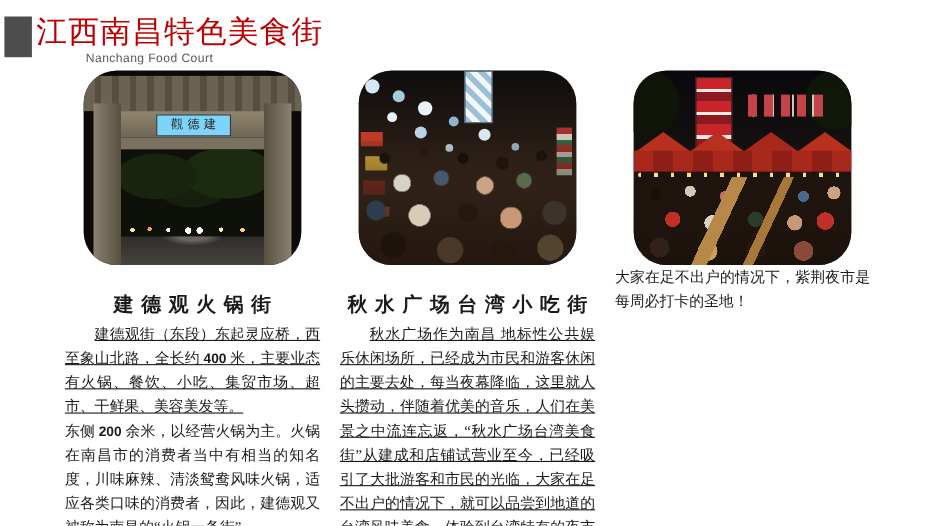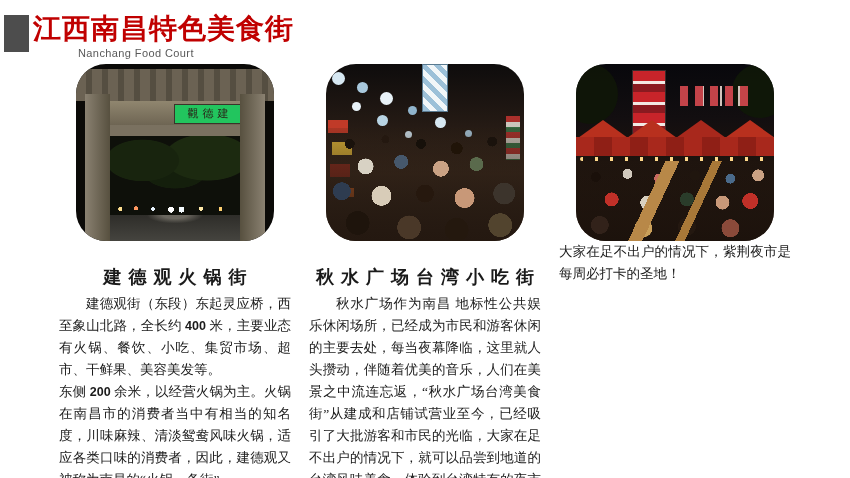--- a/index.html
+++ b/index.html
@@ -3,45 +3,45 @@
 <meta charset="utf-8">
 <style>
   html,body{margin:0;padding:0;background:#ffffff;}
   body{width:850px;height:478px;overflow:hidden;font-family:"Liberation Sans",sans-serif;position:relative;}
   .slide{position:absolute;inset:0;background:#ffffff;}
 
   
   .header{position:absolute;top:13px;left:0;right:0;height:52px;}
   .accent-block{position:absolute;left:4px;top:2px;width:25px;height:37px;background:var(--block,#4d4d4d);}
   .titles{position:absolute;left:33px;top:0;}
-  .page-title{margin:0;font-size:28px;line-height:32px;font-weight:700;letter-spacing:1px;
+  .page-title{margin:0;font-size:28px;line-height:32px;font-weight:400;letter-spacing:1px;
               color:var(--title,#c00000);font-family:"Liberation Sans",sans-serif;}
   .page-subtitle{margin:2px 0 0 1px;font-size:11px;color:var(--subtitle,#595959);letter-spacing:.4px;padding-left:44px;}
 
   
   .columns{position:absolute;top:64px;left:0;right:0;bottom:0;display:flex;justify-content:center;gap:18px;}
   .col{width:232px;display:flex;flex-direction:column;align-items:center;}
   .col-heading{margin:24px 0 4px 0;font-family:"Liberation Serif",serif;font-weight:700;
                font-size:18px;color:#1a1a1a;letter-spacing:7px;white-space:nowrap;text-indent:7px;}
   .col p{margin:0;font-family:"Liberation Serif",serif;font-size:13.5px;line-height:22px;
          color:var(--body,#1a1a1a);text-align:justify;width:100%;}
-  .col p.indent{text-indent:2em;}
+  .col p.indent{text-indent:2em;text-decoration:underline;}
   .col p b{font-family:"Liberation Sans",sans-serif;font-size:12.5px;}
 
   
   .photo{position:relative;width:198px;height:177px;border-radius:30px;overflow:hidden;flex:0 0 auto;}
   .photo *{position:absolute;}
 
   
   .photo1{background:#0b0a08;}
   .p1-top{top:5px;left:0;right:0;height:32px;background:repeating-linear-gradient(90deg,#6b6253 0 10px,#554e41 10px 16px);}
   .p1-beam{top:37px;left:10px;right:10px;height:24px;background:linear-gradient(180deg,#90866f,#6e6553);}
-  .p1-plaque{top:40px;left:66px;width:66px;height:18px;background:#22c55e;border:1px solid #3a342a;
+  .p1-plaque{top:40px;left:66px;width:66px;height:18px;background:#7dd3fc;border:1px solid #3a342a;
              color:#2a2318;font-size:11px;line-height:17px;text-align:center;letter-spacing:4px;
-             font-family:"Liberation Serif",serif;text-indent:4px;margin-left:32px;}
+             font-family:"Liberation Serif",serif;text-indent:4px;}
   .p1-beam2{top:61px;left:16px;right:16px;height:11px;background:#7a7160;}
   .p1-pillar-l{top:30px;bottom:0;left:9px;width:25px;background:linear-gradient(90deg,#8a8171,#57503f);}
   .p1-pillar-r{top:30px;bottom:0;right:9px;width:25px;background:linear-gradient(270deg,#8a8171,#57503f);}
   .p1-scene{top:72px;bottom:0;left:34px;right:34px;background:#0e100a;}
   .p1-trees{top:0;left:0;right:0;height:58%;
     background:radial-gradient(ellipse 60px 34px at 25% 40%, #18240e 60%, transparent 62%),
                radial-gradient(ellipse 70px 38px at 75% 35%, #1c2a10 60%, transparent 62%),
                radial-gradient(ellipse 50px 26px at 50% 60%, #141f0c 60%, transparent 62%);}
   .p1-lights{left:0;right:0;bottom:26px;height:12px;
     background:radial-gradient(circle 2px at 8% 50%, #ffdf90 98%, transparent),

